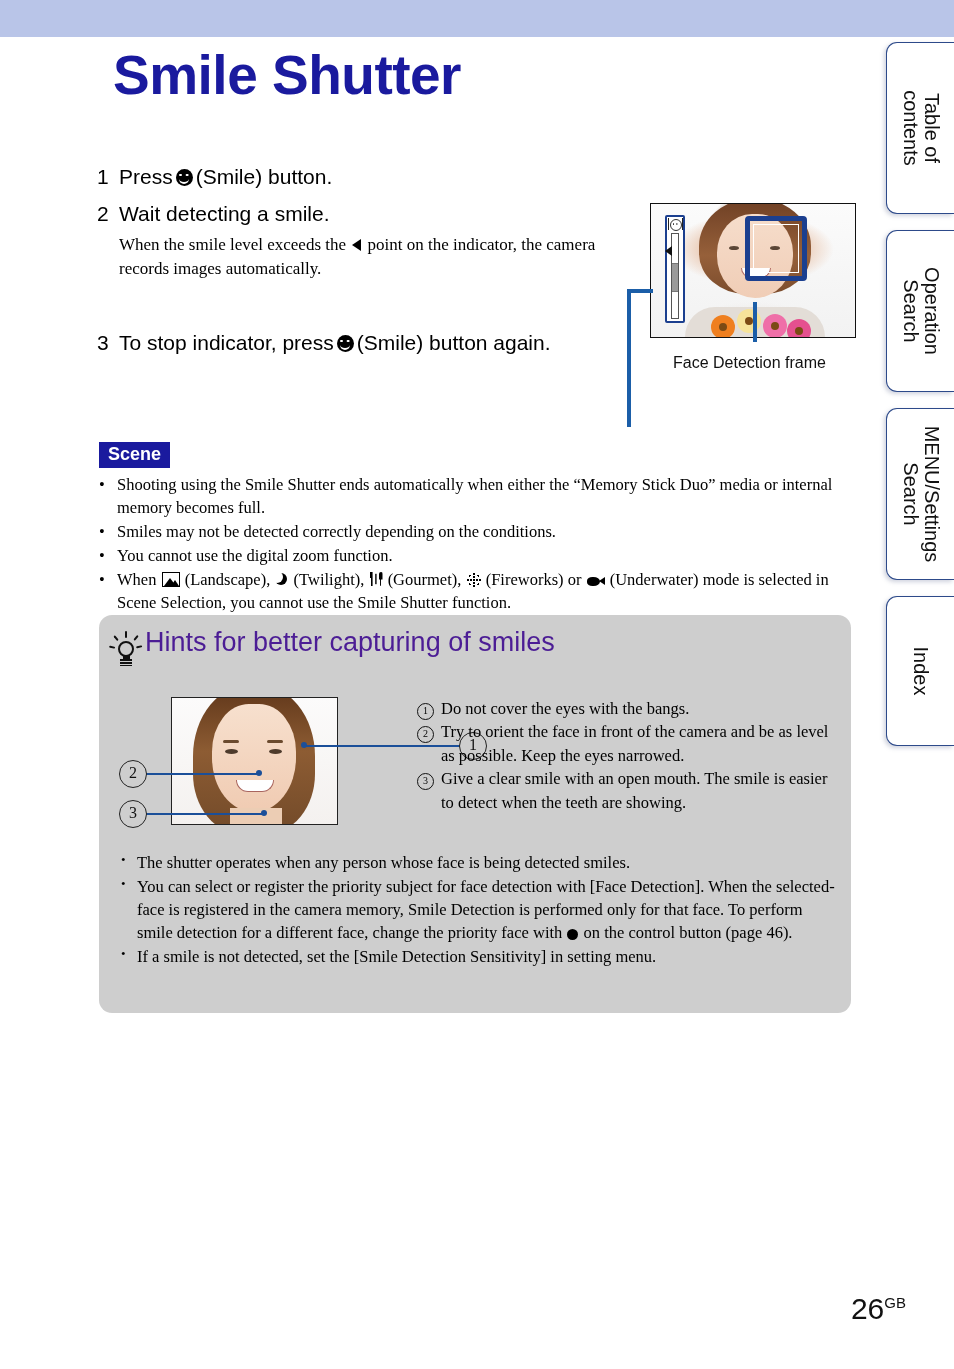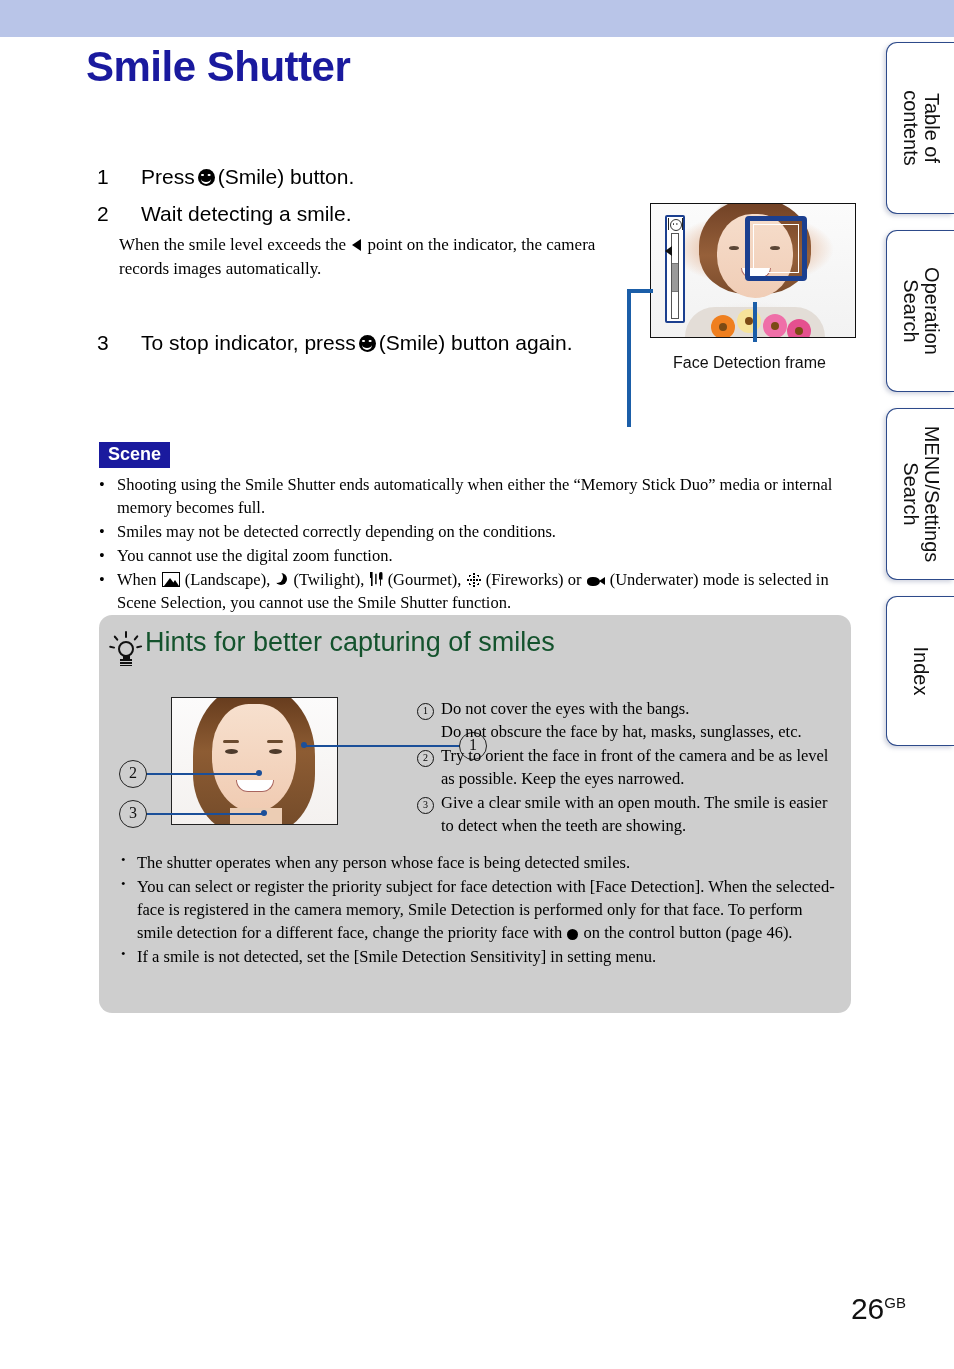--- a/index.html
+++ b/index.html
@@ -59,24 +59,24 @@
     line-height: 1.04;
   }
   #tab0 { top: 0px;   height: 172px; }
   #tab1 { top: 188px; height: 162px; }
   #tab2 { top: 366px; height: 172px; }
   #tab3 { top: 554px; height: 150px; }
 
   
   .title {
     position: absolute;
-    left: 86px;
+    left: 113px;
     top: 6px;
     font-family: "Liberation Sans", sans-serif;
-    font-size: 42px;
+    font-size: 55px;
     font-weight: bold;
     color: #1a1a9e;
     letter-spacing: -0.5px;
   }
   .intro {
     position: absolute;
     left: 97px;
     top: 86px;
     font-size: 17px;
     color: #000;
@@ -90,21 +90,21 @@
     font-family: "Liberation Sans", sans-serif;
     font-size: 21px;
     color: #000;
     display: flex;
     align-items: baseline;
   }
   .step .num {
     width: 22px;
     flex: 0 0 22px;
   }
-  .step .stxt { white-space: nowrap; margin-left: 22px; }
+  .step .stxt { white-space: nowrap; }
   #step1 { top: 128px; }
   #step2 { top: 165px; }
   #step3 { top: 294px; }
 
   .smiley {
     display: inline-block;
     width: 17px; height: 17px;
     border-radius: 50%;
     background: #000;
     position: relative;
@@ -453,21 +453,21 @@
     width: 752px;
     height: 398px;
     background: #cecece;
     border-radius: 13px;
   }
   .hints-title {
     position: absolute;
     left: 46px; top: 12px;
     font-family: "Liberation Sans", sans-serif;
     font-size: 27px;
-    color: #14532d;
+    color: #4c1d95;
   }
   .bulb {
     position: absolute;
     left: 12px; top: 16px;
     width: 30px; height: 36px;
   }
   .bulb-globe {
     position: absolute;
     left: 7px; top: 10px;
     width: 16px; height: 16px;
@@ -766,21 +766,20 @@
 
     <div class="cnum" id="cnum1">1</div>
     <div class="cnum" id="cnum2">2</div>
     <div class="cnum" id="cnum3">3</div>
 
     <div class="hints-numlist">
       <div class="nrow">
         <span class="nmark"><span class="circnum">1</span></span>
         <span class="ntext">
           <span>Do not cover the eyes with the bangs.</span><br>
-          <span>Do not obscure the face by hat, masks, sunglasses, etc.</span>
         </span>
       </div>
       <div class="nrow">
         <span class="nmark"><span class="circnum">2</span></span>
         <span class="ntext">Try to orient the face in front of the camera and be as level as possible. Keep the eyes narrowed.</span>
       </div>
       <div class="nrow">
         <span class="nmark"><span class="circnum">3</span></span>
         <span class="ntext">Give a clear smile with an open mouth. The smile is easier to detect when the teeth are showing.</span>
       </div>

